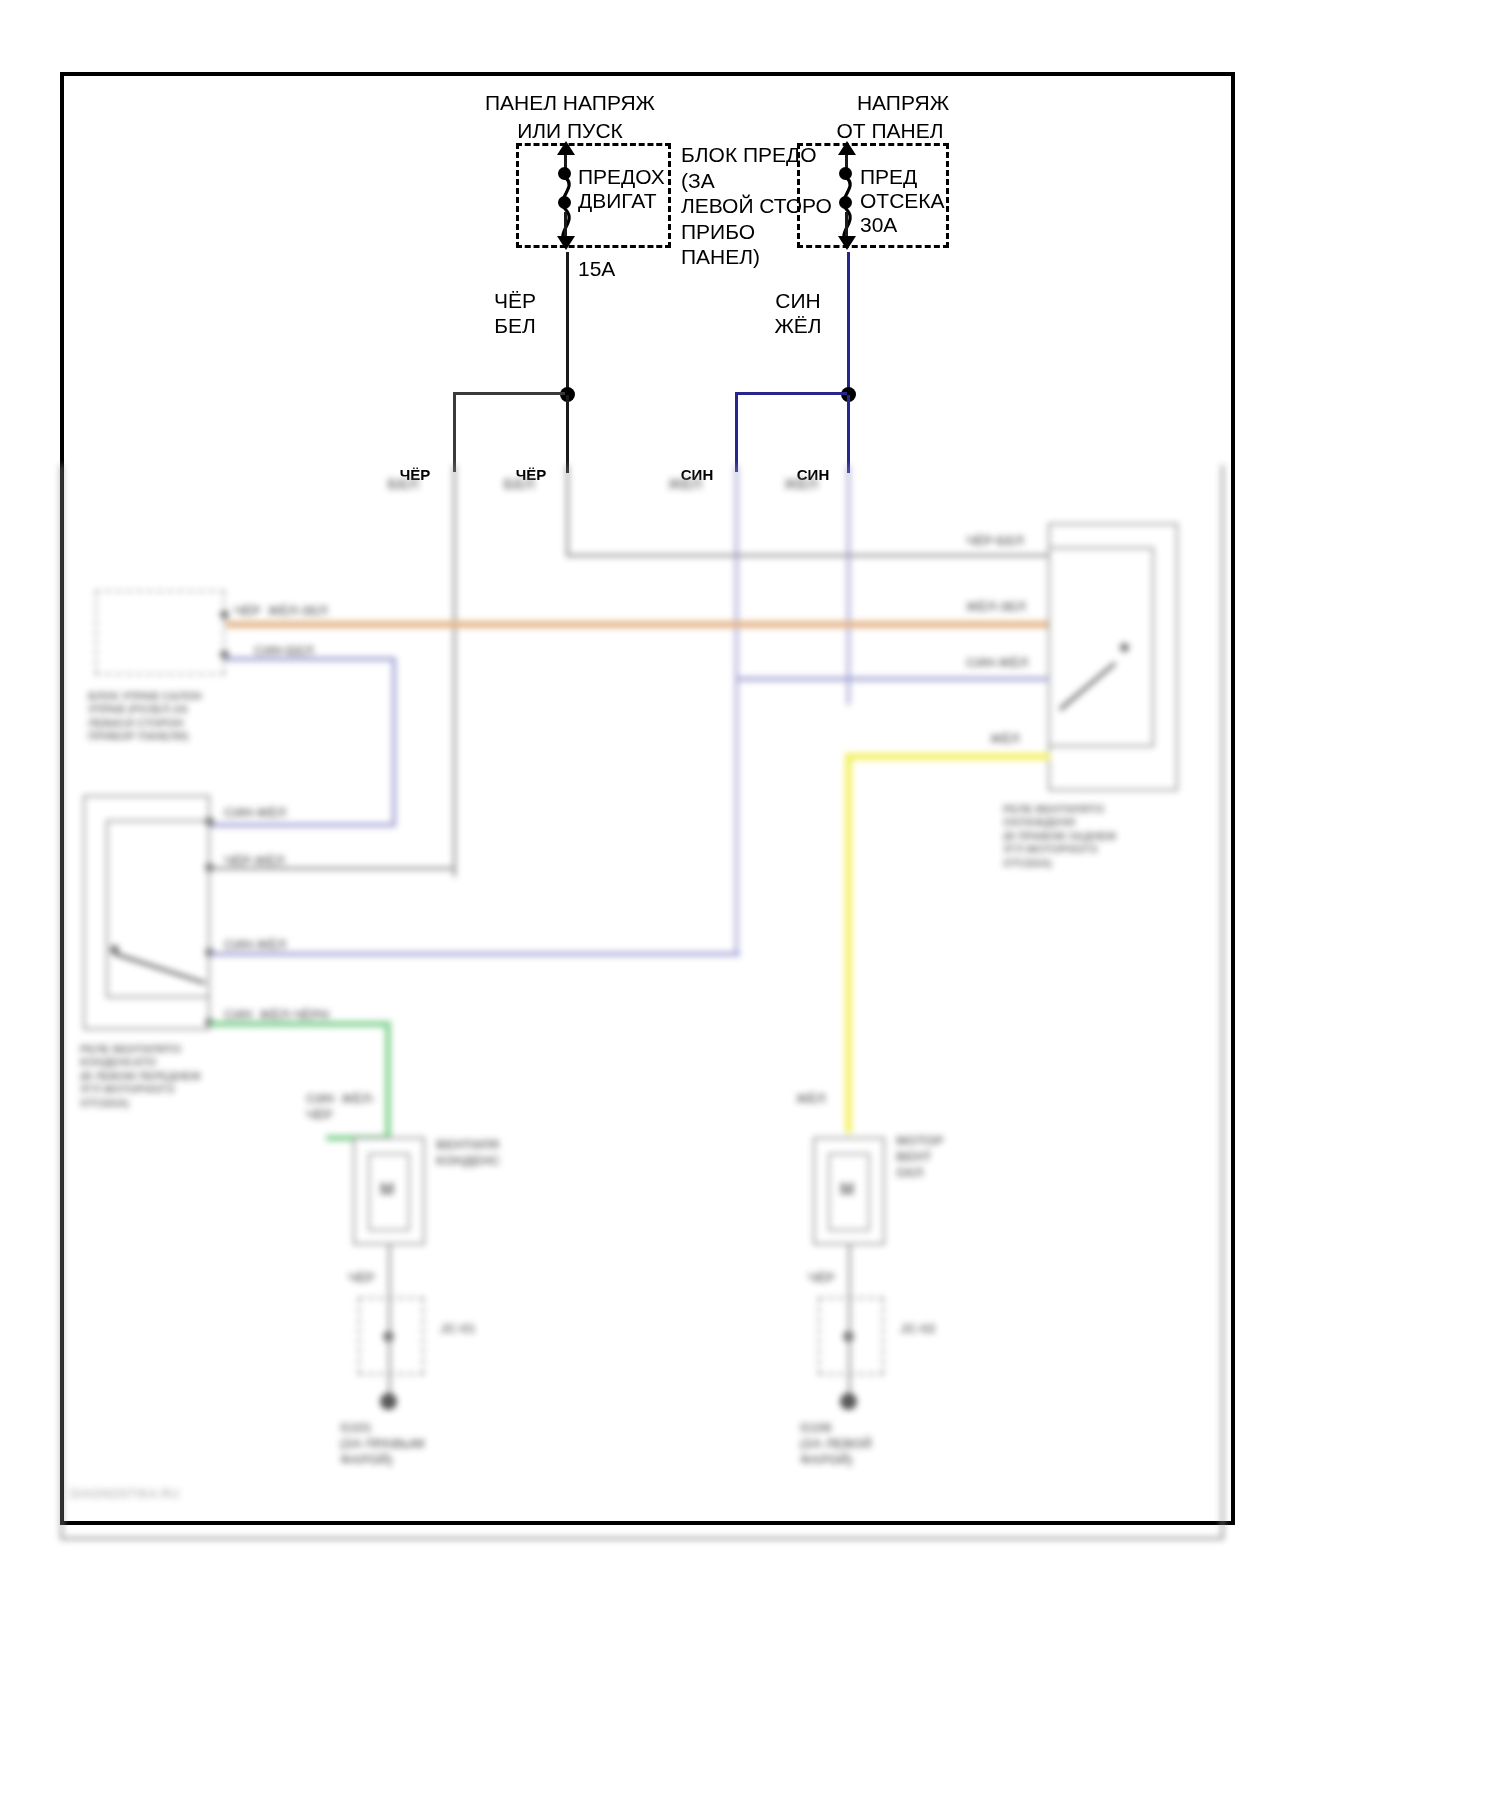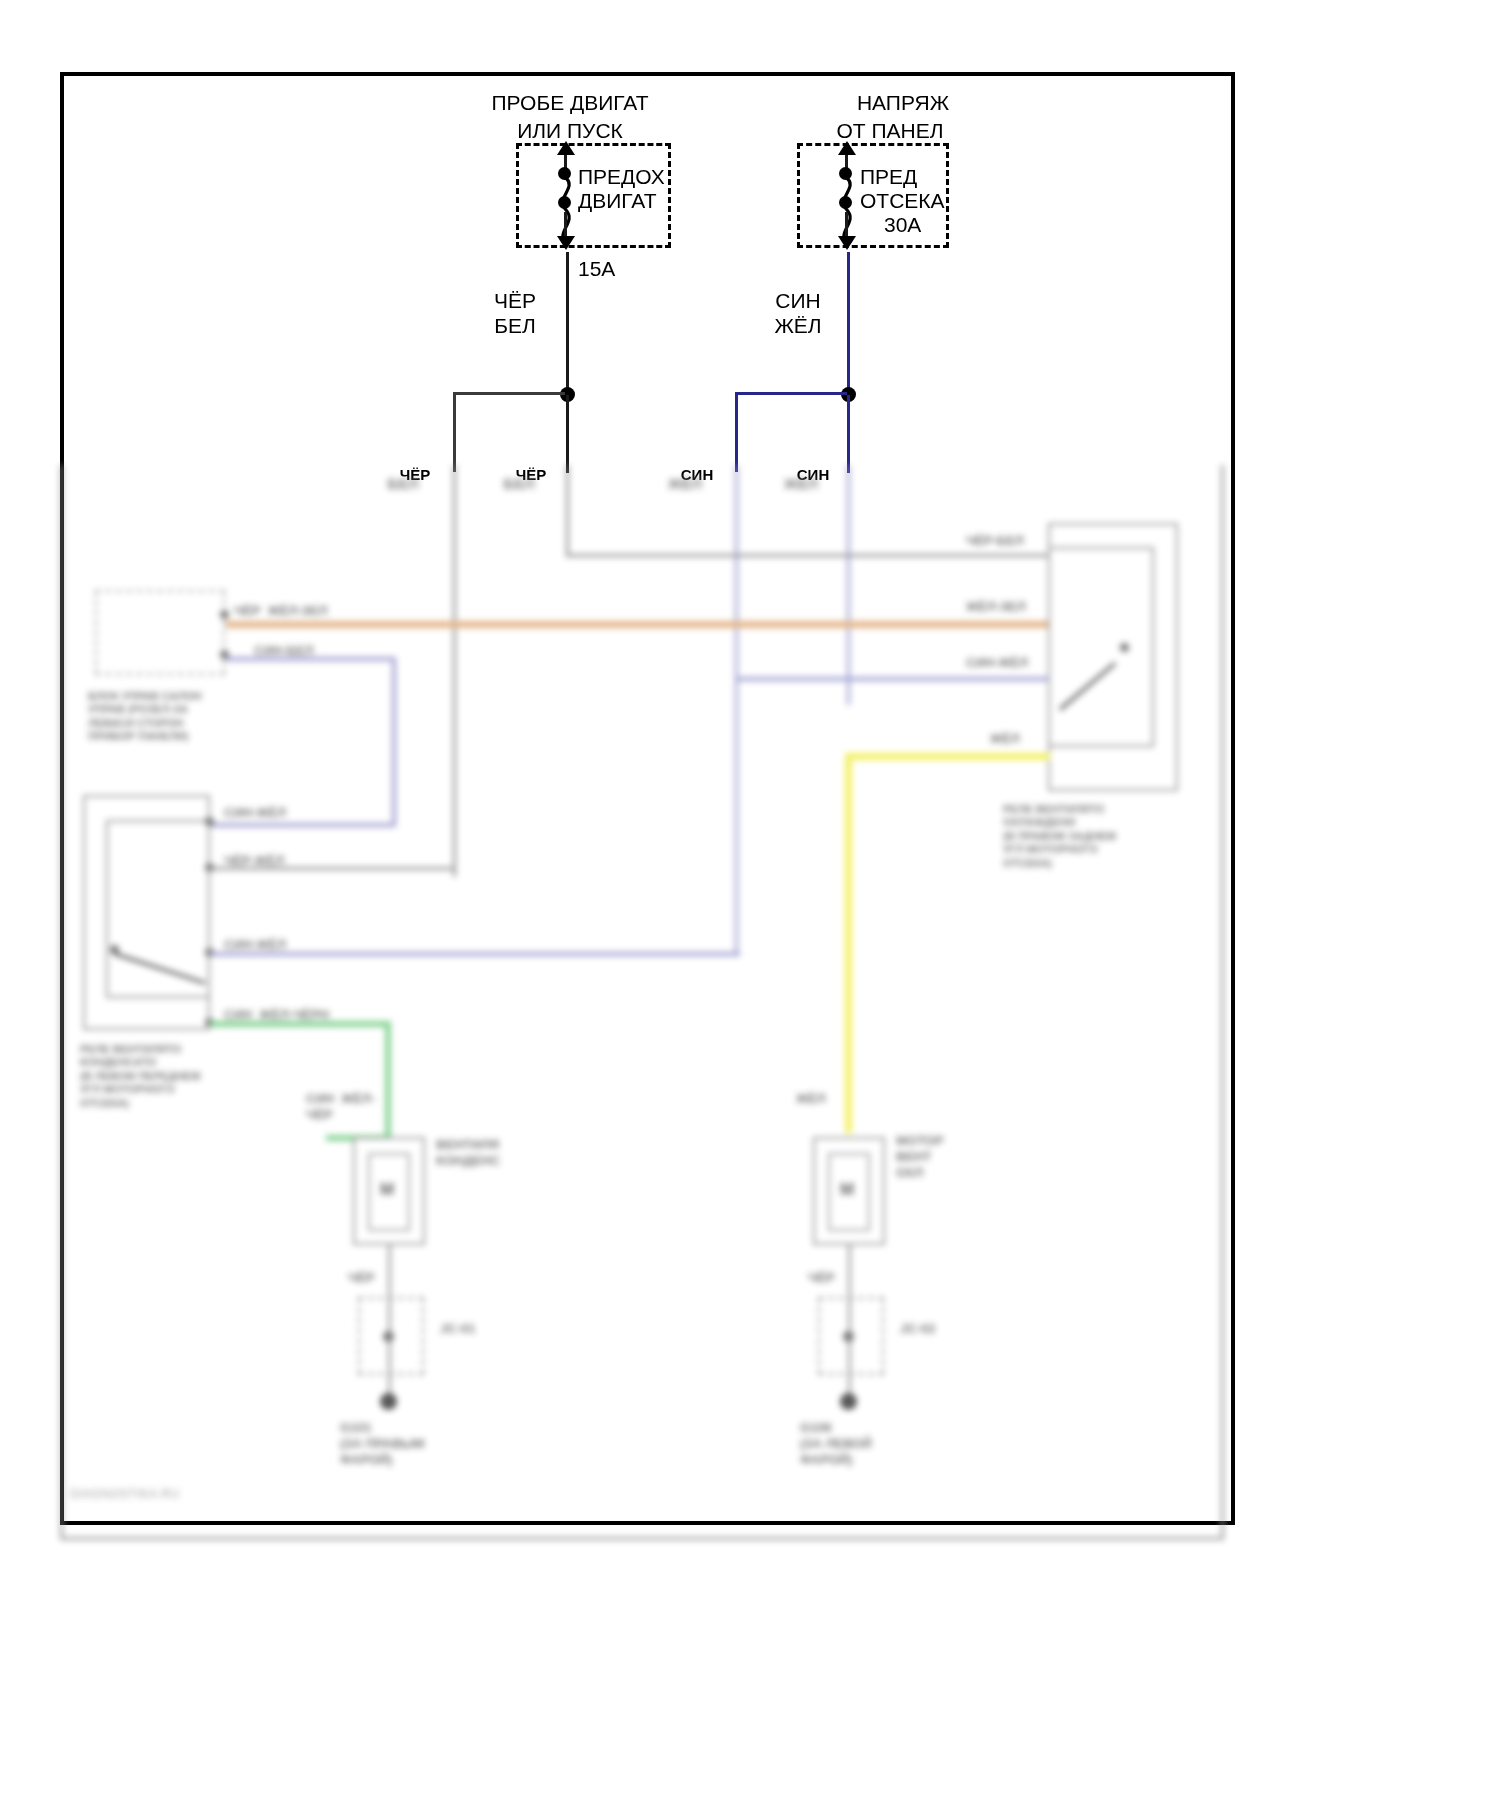--- a/index.html
+++ b/index.html
@@ -63,57 +63,62 @@
   .mtxt{position:absolute;font-size:17px;font-weight:700;color:#5a5a5a;}
   .gnd-box{position:absolute;border:2px dashed #9a9a9a;box-sizing:border-box;}
 </style>
 </head>
 <body>
 
 <div id="stage">
 
   <div class="outer-frame"></div>
 
-  <div class="lbl big c" style="left:425px;top:90px;width:290px;">ПРОБЕ ДВИГАТ</div>
+  <div class="lbl big c" style="left:425px;top:90px;width:290px;">ПАНЕЛ НАПРЯЖ</div>
   <div class="lbl big c" style="left:425px;top:118px;width:290px;">ИЛИ ПУСК</div>
 
   <div class="dash-box" style="left:516px;top:143px;width:155px;height:105px;"></div>
 
   <div class="wire v" style="left:564px;top:152px;height:28px;"></div>
   <div class="arrow-up" style="left:557px;top:141px;"></div>
   <div class="dot" style="left:558px;top:167px;width:13px;height:13px;"></div>
   <svg class="fuse" style="left:553px;top:176px;" viewBox="0 0 26 72">
     <path d="M13 2 C 24 12, 2 22, 13 34 C 24 46, 2 56, 13 68" fill="none" stroke="#000" stroke-width="3.2"></path>
   </svg>
   <div class="dot" style="left:558px;top:196px;width:13px;height:13px;"></div>
   <div class="wire v" style="left:564px;top:212px;height:26px;"></div>
   <div class="arrow-dn" style="left:557px;top:236px;"></div>
 
   <div class="lbl big" style="left:578px;top:164px;">ПРЕДОХ</div>
   <div class="lbl big" style="left:578px;top:188px;text-align:right;">ДВИГАТ</div>
   <div class="lbl big" style="left:578px;top:212px;margin-top:44px;">15A</div>
 
+  <div class="lbl big" style="left:681px;top:142px;">БЛОК ПРЕДО
+(ЗА
+ЛЕВОЙ СТОРО
+ПРИБО
+ПАНЕЛ)</div>
 
   <div class="lbl big c" style="left:758px;top:90px;width:290px;">НАПРЯЖ</div>
   <div class="lbl big c" style="left:745px;top:118px;width:290px;">ОТ ПАНЕЛ</div>
 
   <div class="dash-box" style="left:797px;top:143px;width:152px;height:105px;"></div>
   <div class="wire v" style="left:845px;top:152px;height:28px;"></div>
   <div class="arrow-up" style="left:838px;top:141px;"></div>
   <div class="dot" style="left:839px;top:167px;width:13px;height:13px;"></div>
   <svg class="fuse" style="left:834px;top:176px;" viewBox="0 0 26 72">
     <path d="M13 2 C 24 12, 2 22, 13 34 C 24 46, 2 56, 13 68" fill="none" stroke="#000" stroke-width="3.2"></path>
   </svg>
   <div class="dot" style="left:839px;top:196px;width:13px;height:13px;"></div>
   <div class="wire v" style="left:845px;top:212px;height:26px;"></div>
   <div class="arrow-dn" style="left:838px;top:236px;"></div>
 
   <div class="lbl big" style="left:860px;top:164px;">ПРЕД</div>
   <div class="lbl big" style="left:860px;top:188px;">ОТСЕКА</div>
-  <div class="lbl big" style="left:860px;top:212px;margin-left:24px;">30A</div>
+  <div class="lbl big" style="left:860px;top:212px;">30A</div>
 
 
   <div class="wire v" style="left:566px;top:252px;height:145px;background:#1a1a1a;"></div>
   <div class="lbl big c" style="left:472px;top:288px;width:86px;">ЧЁР</div>
   <div class="lbl big c" style="left:472px;top:313px;width:86px;">БЕЛ</div>
 
   <div class="wire v blue" style="left:847px;top:252px;height:145px;"></div>
   <div class="lbl big c" style="left:755px;top:288px;width:86px;">СИН</div>
   <div class="lbl big c" style="left:755px;top:313px;width:86px;">ЖЁЛ</div>
 

